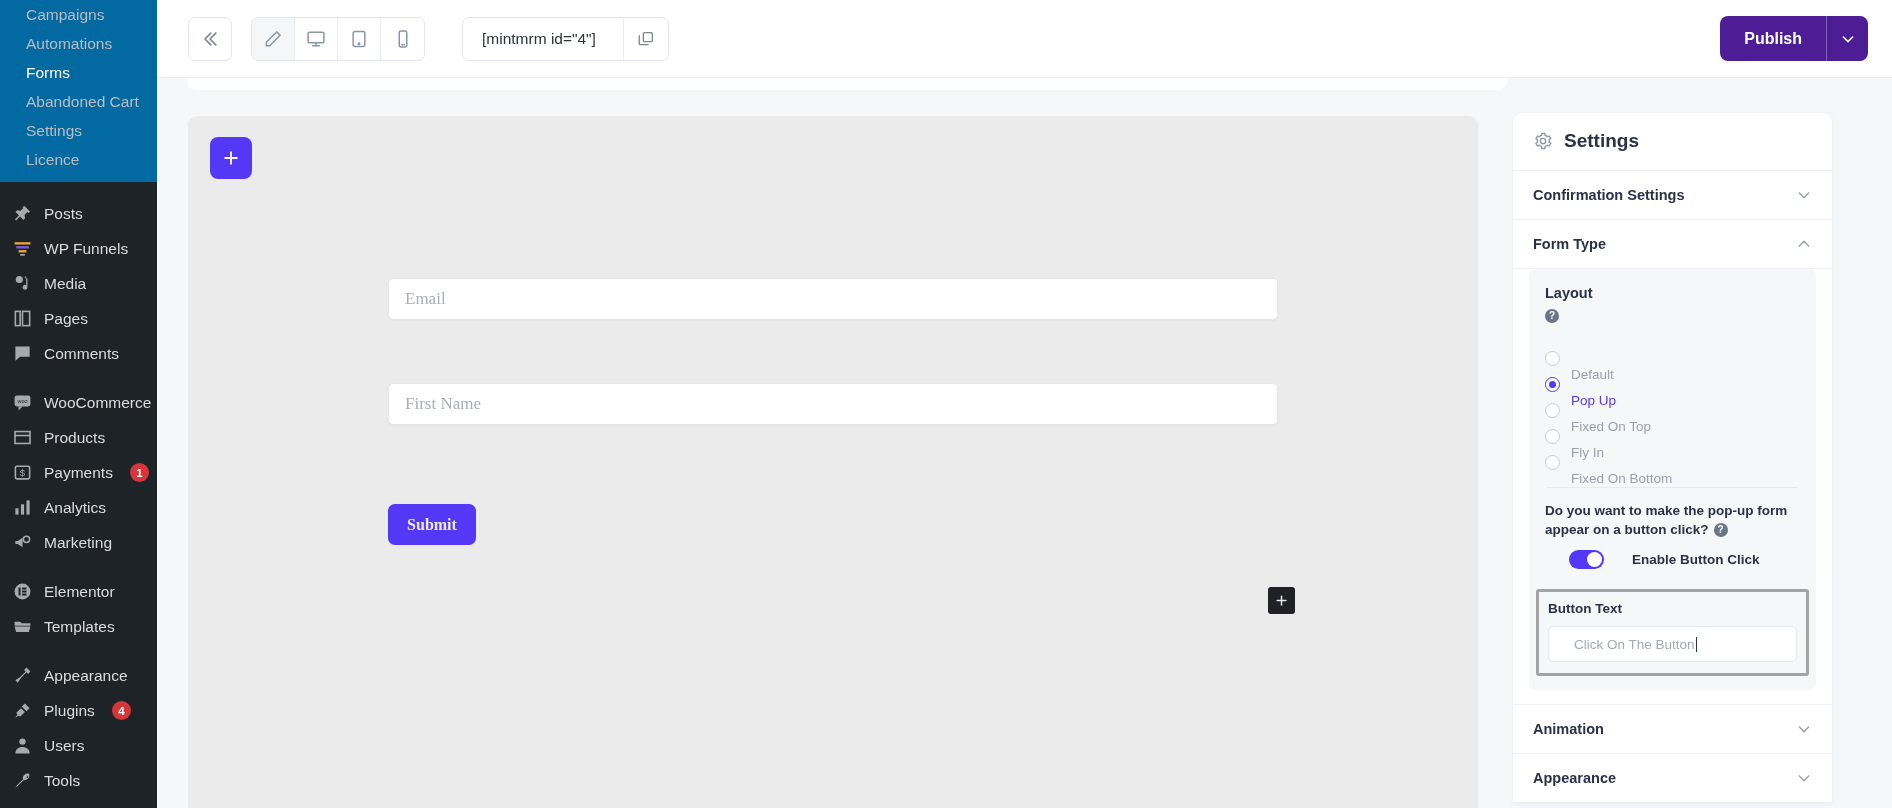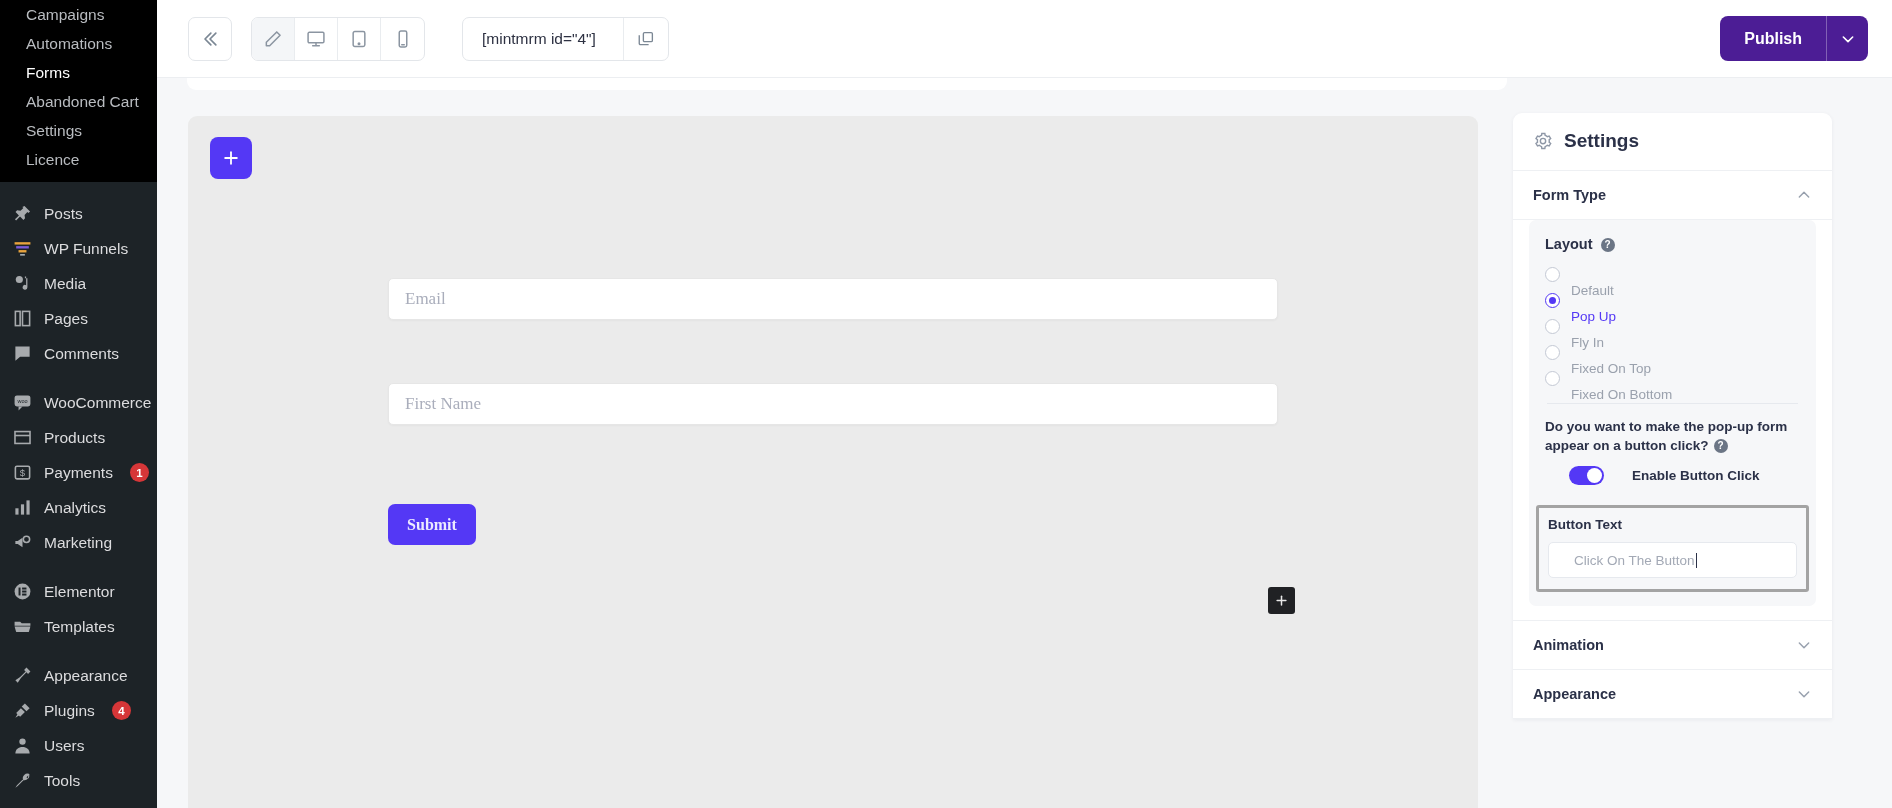--- a/index.html
+++ b/index.html
@@ -9,21 +9,21 @@
     font-family: "Liberation Sans", sans-serif;
     background: #f6f7f9;
   }
   #app { position: relative; width: 1892px; height: 808px; }
 
   
   #wp-sidebar {
     position: absolute; left: 0; top: 0; width: 157px; height: 808px;
     background: #1d2327; color: #c3c4c7; overflow: hidden;
   }
-  .wp-sub-group { background: #000000; padding: 0 16px 8px 0; }
+  .wp-sub-group { background: #0369a1; padding: 0 16px 8px 0; }
   .wp-sub-item {
     font-size: 15.5px; line-height: 1; padding: 6px 0 6px 26px;
     color: #b9bcc0; height: 29px; display: flex; align-items: center;
     white-space: nowrap;
   }
   .wp-sub-item.active { color: #ffffff; font-weight: normal; }
   .wp-menu-block { padding-top: 14px; }
   .wp-item {
     display: flex; align-items: center; gap: 11px;
     height: 35px; padding-left: 12px; color: #dcdcde;
@@ -147,22 +147,22 @@
   #settings-title { font-size: 19px; font-weight: bold; color: #2b3148; }
   .accordion {
     display: flex; align-items: center; justify-content: space-between;
     padding: 16px 20px; border-bottom: 1px solid #eef0f3;
   }
   .accordion-label { font-size: 14.5px; font-weight: bold; color: #2b3148; }
   .chev { width: 16px; height: 16px; color: #98a1ae; display: block; }
   .acc-body { padding: 0 16px 14px 16px; border-bottom: 1px solid #eef0f3; }
   .panel-box { background: #f6f7f9; border-radius: 7px; padding: 16px 16px 14px 16px; }
   .box-title {
-    display: flex; align-items: flex-end; gap: 8px;
-    font-size: 14.5px; font-weight: bold; color: #2b3148; margin-bottom: 9px;
+    display: flex; align-items: flex-start; gap: 8px;
+    font-size: 14.5px; font-weight: bold; color: #2b3148; margin-bottom: 22px; flex-direction: column;
   }
   .q-badge {
     width: 14px; height: 14px; border-radius: 50%; background: #6b7585;
     color: #fff; font-size: 10px; font-weight: bold; display: inline-flex;
     align-items: center; justify-content: center; line-height: 1;
   }
   .radio-row { display: flex; align-items: center; gap: 11px; height: 26px; }
   .radio {
     width: 15px; height: 15px; border-radius: 50%;
     border: 1.6px solid #c4c9d4; flex: 0 0 15px;
@@ -529,20 +529,28 @@
       <div id="settings-header">
         <span>
             <svg viewBox="0 0 24 24" fill="none" stroke="currentColor" stroke-width="1.7">
               <circle cx="12" cy="12" r="3.2"></circle>
               <path d="M19.4 13.5a7.6 7.6 0 000-3l1.8-1.4-1.8-3.1-2.2.8a7.6 7.6 0 00-2.6-1.5L14.2 3h-3.6l-.4 2.3a7.6 7.6 0 00-2.6 1.5l-2.2-.8-1.8 3.1L5.4 10.5a7.6 7.6 0 000 3l-1.8 1.4 1.8 3.1 2.2-.8a7.6 7.6 0 002.6 1.5l.4 2.3h3.6l.4-2.3a7.6 7.6 0 002.6-1.5l2.2.8 1.8-3.1z"></path>
             </svg>
           </span>
         <span id="settings-title">Settings</span>
       </div>
 
+      <div class="accordion">
+        <span class="accordion-label">Confirmation Settings</span>
+        <span>
+            <svg class="chev" viewBox="0 0 24 24" fill="none" stroke="currentColor" stroke-width="2.2" stroke-linecap="round" stroke-linejoin="round">
+              <polyline points="5,9 12,16 19,9"></polyline>
+            </svg>
+          </span>
+      </div>
 
       <div class="accordion">
         <span class="accordion-label">Form Type</span>
         <span>
             <svg class="chev" viewBox="0 0 24 24" fill="none" stroke="currentColor" stroke-width="2.2" stroke-linecap="round" stroke-linejoin="round">
               <polyline points="5,15 12,8 19,15"></polyline>
             </svg>
           </span>
       </div>
 
@@ -557,25 +565,25 @@
           <div class="radio-row">
             <span class="radio"></span>
             <span class="radio-label">Default</span>
           </div>
           <div class="radio-row on">
             <span class="radio on"></span>
             <span class="radio-label">Pop Up</span>
           </div>
           <div class="radio-row">
             <span class="radio"></span>
-            <span class="radio-label">Fly In</span>
+            <span class="radio-label">Fixed On Top</span>
           </div>
           <div class="radio-row">
             <span class="radio"></span>
-            <span class="radio-label">Fixed On Top</span>
+            <span class="radio-label">Fly In</span>
           </div>
           <div class="radio-row">
             <span class="radio"></span>
             <span class="radio-label">Fixed On Bottom</span>
           </div>
 
           <div class="divider"></div>
 
           <div class="question">
             <span>Do you want to make the pop-up form appear on a button click?</span><span class="q-badge">?</span>

